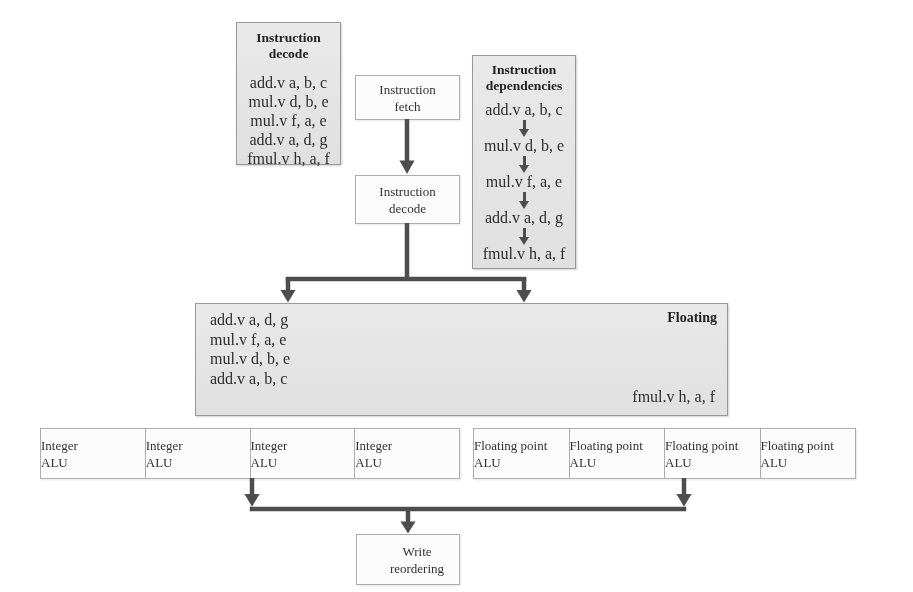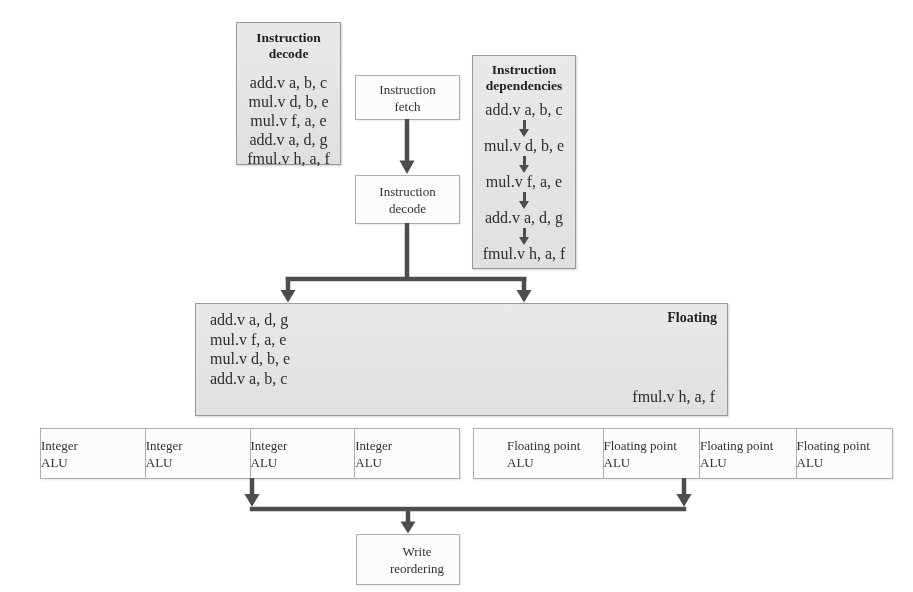--- a/index.html
+++ b/index.html
@@ -48,21 +48,21 @@
   .schedule-list{position:absolute;left:14px;top:6px;line-height:19.5px;}
   .schedule-deferred{position:absolute;right:12px;bottom:9px;}
 
   
   .alu-row{
     position:absolute;top:428px;height:51px;display:flex;
     background:#fcfcfc;border:1px solid #adadad;box-sizing:border-box;
     box-shadow:1px 1px 2px rgba(0,0,0,.10);
   }
   .alu-int{left:40px;width:420px;}
-  .alu-fp{left:473px;width:420px;padding-left:33px;}
+  .alu-fp{left:473px;width:383px;}
   .alu-cell{
     flex:1;display:flex;flex-direction:column;align-items:flex-start;justify-content:center;
     font-size:13px;line-height:17px;color:#333;
   }
   .alu-cell + .alu-cell{border-left:1px solid #adadad;}
 
   .connectors{position:absolute;left:0;top:0;width:913px;height:592px;pointer-events:none;}
 </style>
 </head>
 <body>

